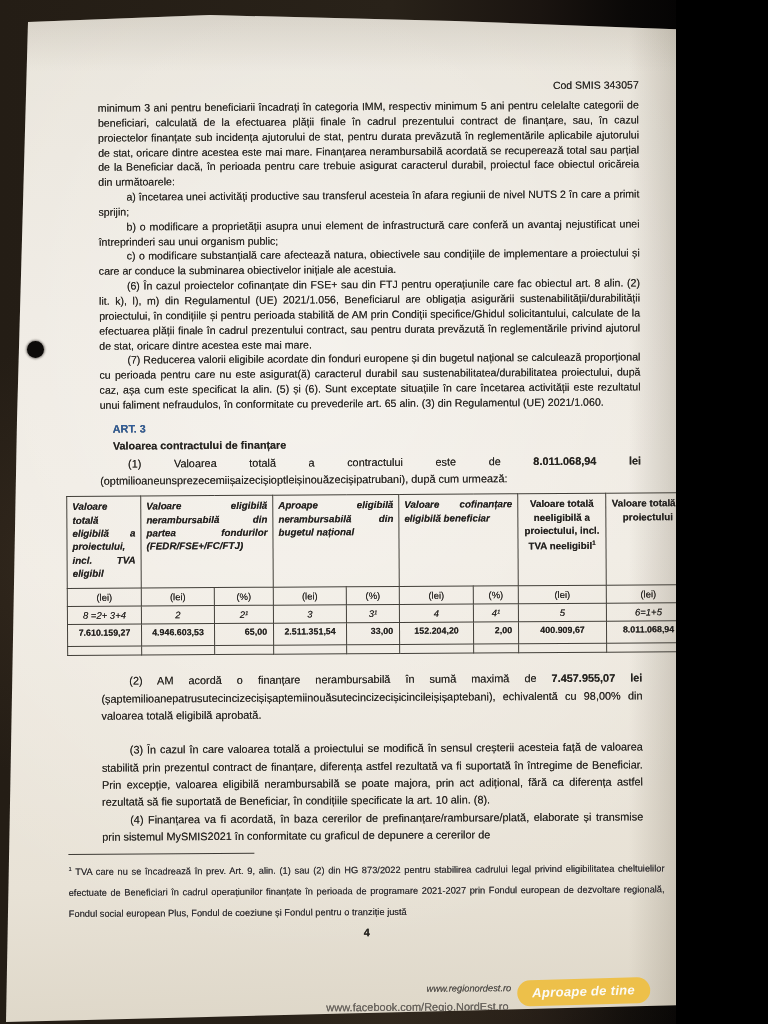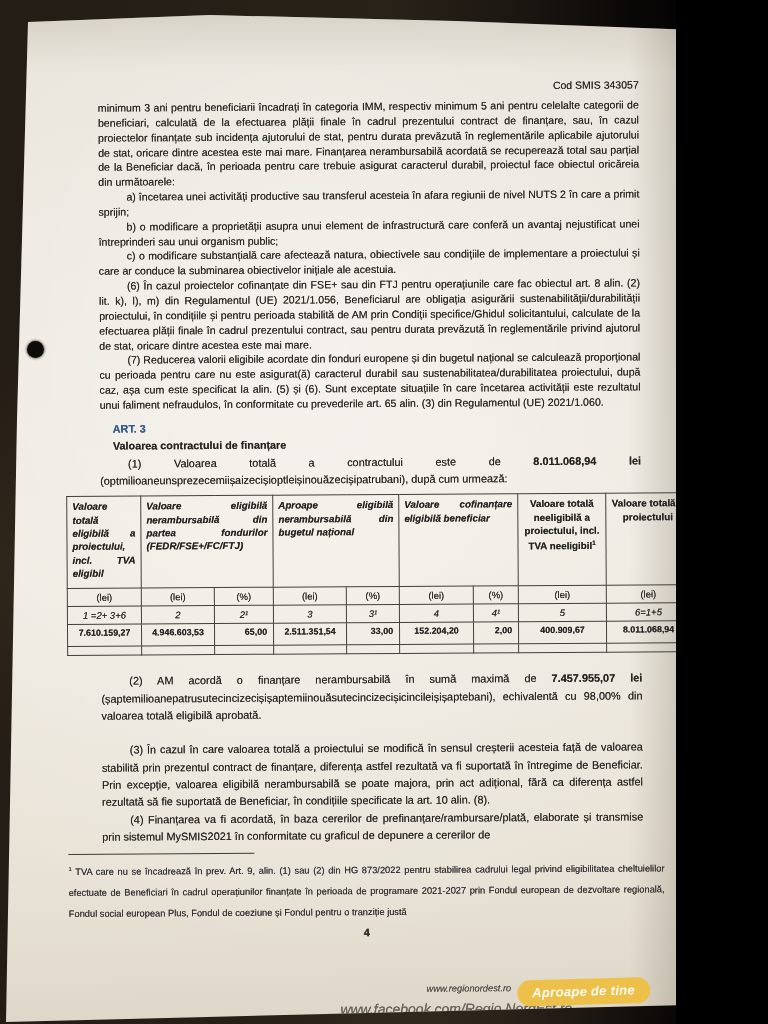--- a/index.html
+++ b/index.html
@@ -50,21 +50,21 @@
   tr.vrow{height:22px;}
   tr.vrow td{font-weight:bold;font-size:8.9px;text-align:center;vertical-align:top;padding-top:3px;margin-top:28px;}
   tr.vrow td.rgt{text-align:right;padding-right:6px;}
   tr.srow{height:9px;}
   sup{font-size:0.62em;}
   
   .fnsep{margin:8px 0 0 -34px;width:186px;border-top:1.4px solid #3d3a35;}
   .fn{margin:4px 0 0 -34px;width:596px;font-size:9.3px;line-height:20.6px;text-align:justify;color:#2e2d33;}
   .pgnum{margin:4px 0 0 -34px;width:596px;text-align:center;font-weight:bold;font-size:11px;}
   .site{position:absolute;left:340px;top:984px;width:168px;text-align:right;font-size:9.3px;font-style:italic;color:#55524e;}
-  .fb{position:absolute;left:337px;top:1001px;font-size:14px;font-style:italic;color:#6c6761;white-space:nowrap;}
+  .fb{position:absolute;left:323px;top:1001px;font-size:11px;color:#6c6761;white-space:nowrap;}
   .badge{
     position:absolute;left:514px;top:980px;padding:5px 15px 6px 15px;border-radius:14px;
     background:#edc04a;color:#fbfaf6;font-weight:bold;font-style:italic;font-size:13px;
     transform:rotate(-1.2deg);text-shadow:none;letter-spacing:0.3px;
   }
   .hole{
     position:absolute;left:27px;top:341px;width:17px;height:17px;border-radius:50%;
     background:#0d0b09;box-shadow:0 0 2px 1.2px rgba(30,26,22,0.45);
   }
 </style>
@@ -116,21 +116,21 @@
               <td>(lei)</td>
               <td>(%)</td>
               <td>(lei)</td>
               <td>(%)</td>
               <td>(lei)</td>
               <td>(%)</td>
               <td>(lei)</td>
               <td>(lei)</td>
             </tr>
             <tr class="nrow">
-              <td>1 =2+ 3+6</td>
+              <td>8 =2+ 3+4</td>
               <td>2</td>
               <td>2¹</td>
               <td>3</td>
               <td>3¹</td>
               <td>4</td>
               <td>4¹</td>
               <td>5</td>
               <td>6=1+5</td>
             </tr>
             <tr class="vrow">

